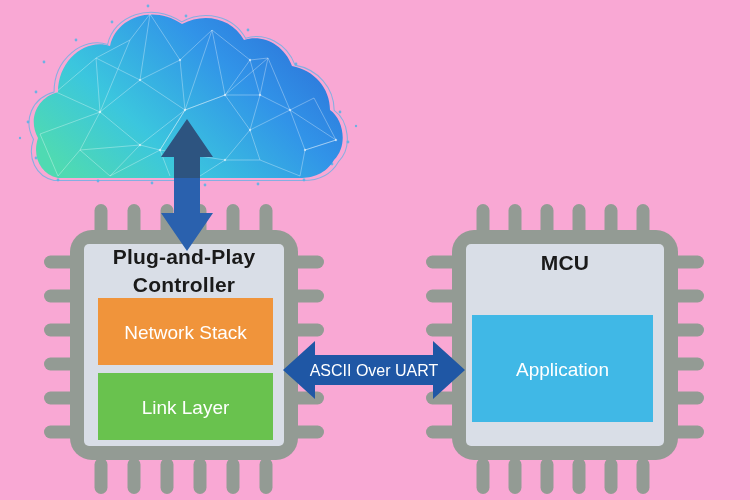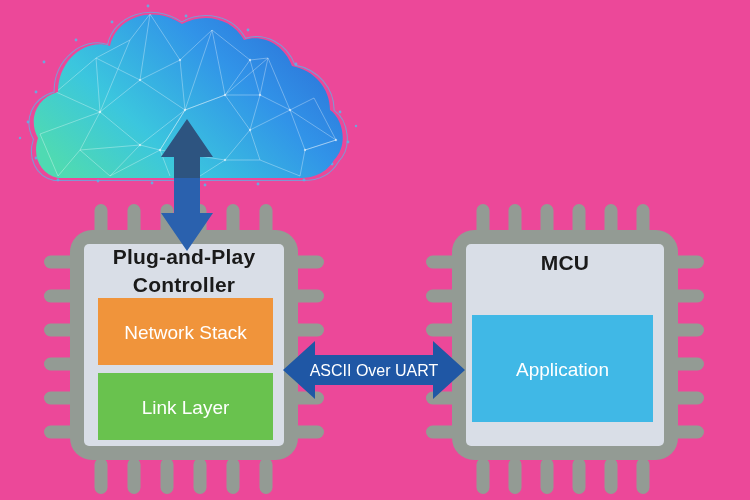--- a/index.html
+++ b/index.html
@@ -1,17 +1,17 @@
 <!DOCTYPE html>
 <html><head>
 <meta charset="utf-8">
 <style>
   html,body { margin:0; padding:0; background:#ffffff; }
   .stage {
-    position:relative; width:750px; height:500px; background:#ec4899;
+    position:relative; width:750px; height:500px; background:#f9a8d4;
     font-family:"Liberation Sans", sans-serif; overflow:hidden;
   }
   svg text { text-anchor:middle; dominant-baseline:central; }
   .chip-title { font-size:21px; font-weight:bold; fill:#1A1A1A; letter-spacing:0.2px; }
   .box-label  { font-size:19px; fill:#FFFFFF; }
   .arrow-label{ font-size:16px; fill:#FFFFFF; }
 </style>
 </head>
 <body>
 

